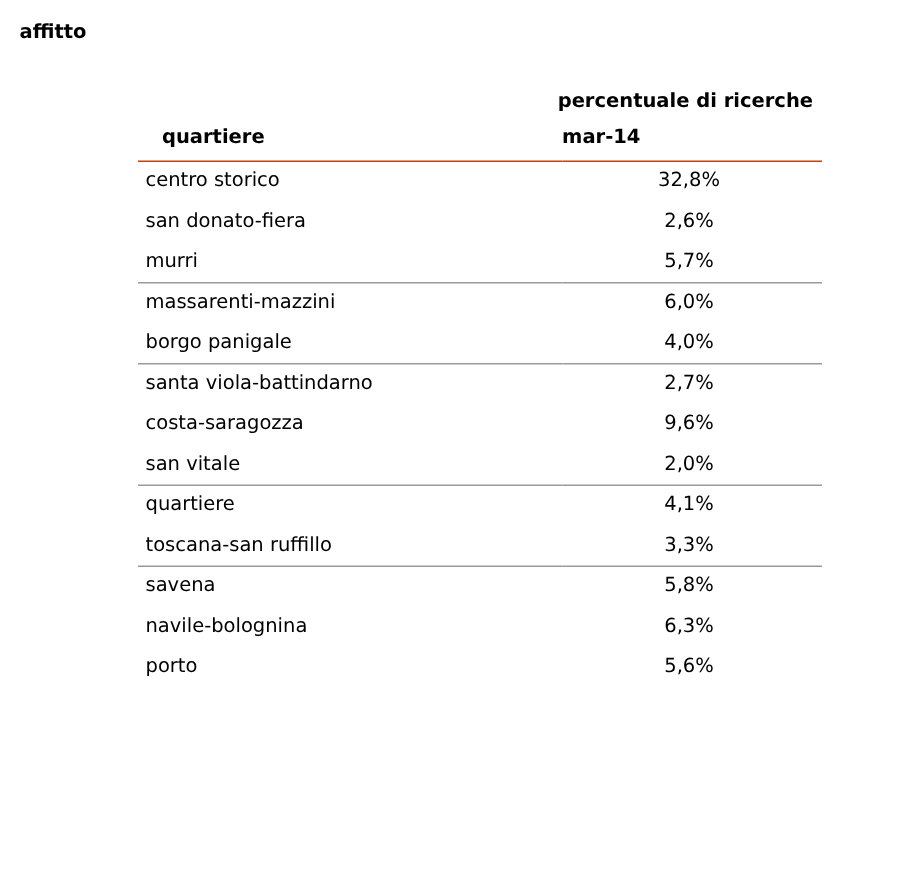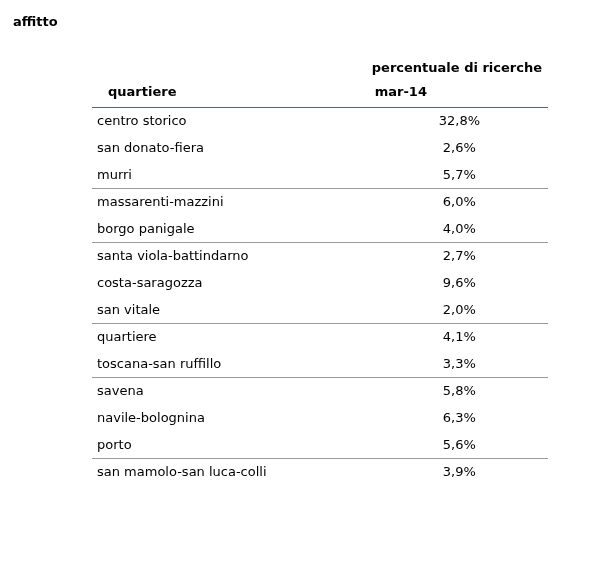--- a/index.html
+++ b/index.html
@@ -129,22 +129,18 @@
     <td class="v">5,8%</td>
   </tr>
           <tr>
     <td class="q">navile-bolognina</td>
     <td class="v">6,3%</td>
   </tr>
           <tr>
     <td class="q">porto</td>
     <td class="v">5,6%</td>
   </tr>
-          <tr class="group-start">
-    <td class="q">san mamolo-san luca-colli</td>
-    <td class="v">3,9%</td>
-  </tr>
         </tbody>
     </table>
 
   </div>
 
 </div>
 
 </body></html>

